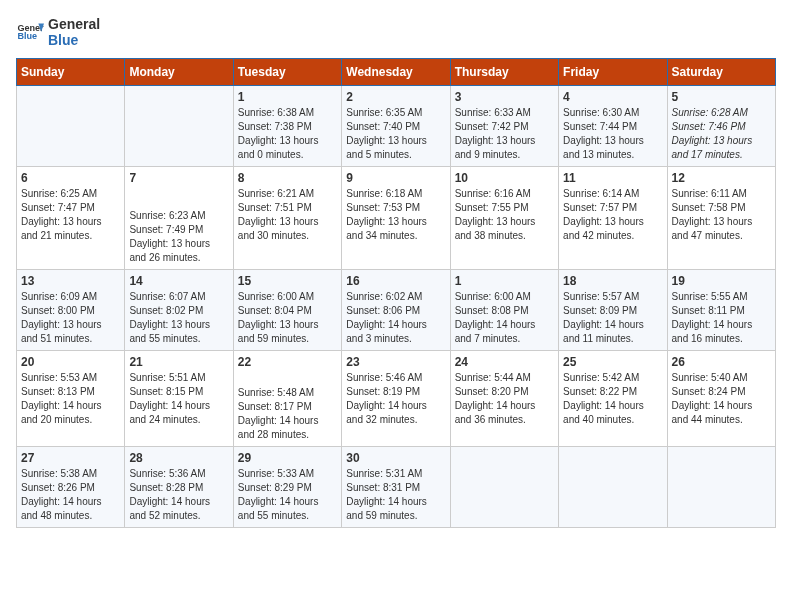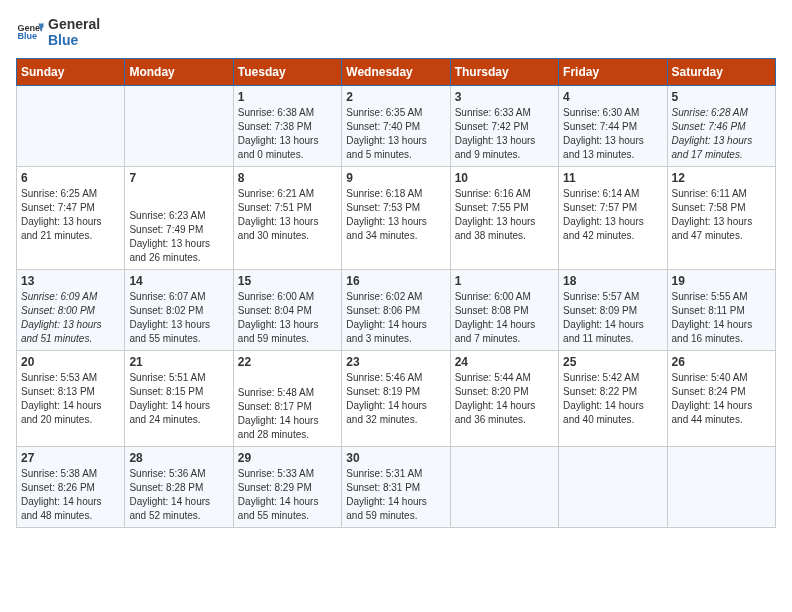--- a/index.html
+++ b/index.html
@@ -187,21 +187,21 @@
         <td>
           <span class="day-number">12</span>
           <div class="day-info" style="white-space: pre-line;">Sunrise: 6:11 AM
 Sunset: 7:58 PM
 Daylight: 13 hours and 47 minutes.</div>
         </td>
       </tr>
       <tr>
         <td>
           <span class="day-number">13</span>
-          <div class="day-info" style="white-space: pre-line; font-style: italic;">Sunrise: 6:09 AM
+          <div class="day-info" style="white-space: pre-line;">Sunrise: 6:09 AM
 Sunset: 8:00 PM
 Daylight: 13 hours and 51 minutes.</div>
         </td>
         <td>
           <span class="day-number">14</span>
           <div class="day-info" style="white-space: pre-line;">Sunrise: 6:07 AM
 Sunset: 8:02 PM
 Daylight: 13 hours and 55 minutes.</div>
         </td>
         <td>

